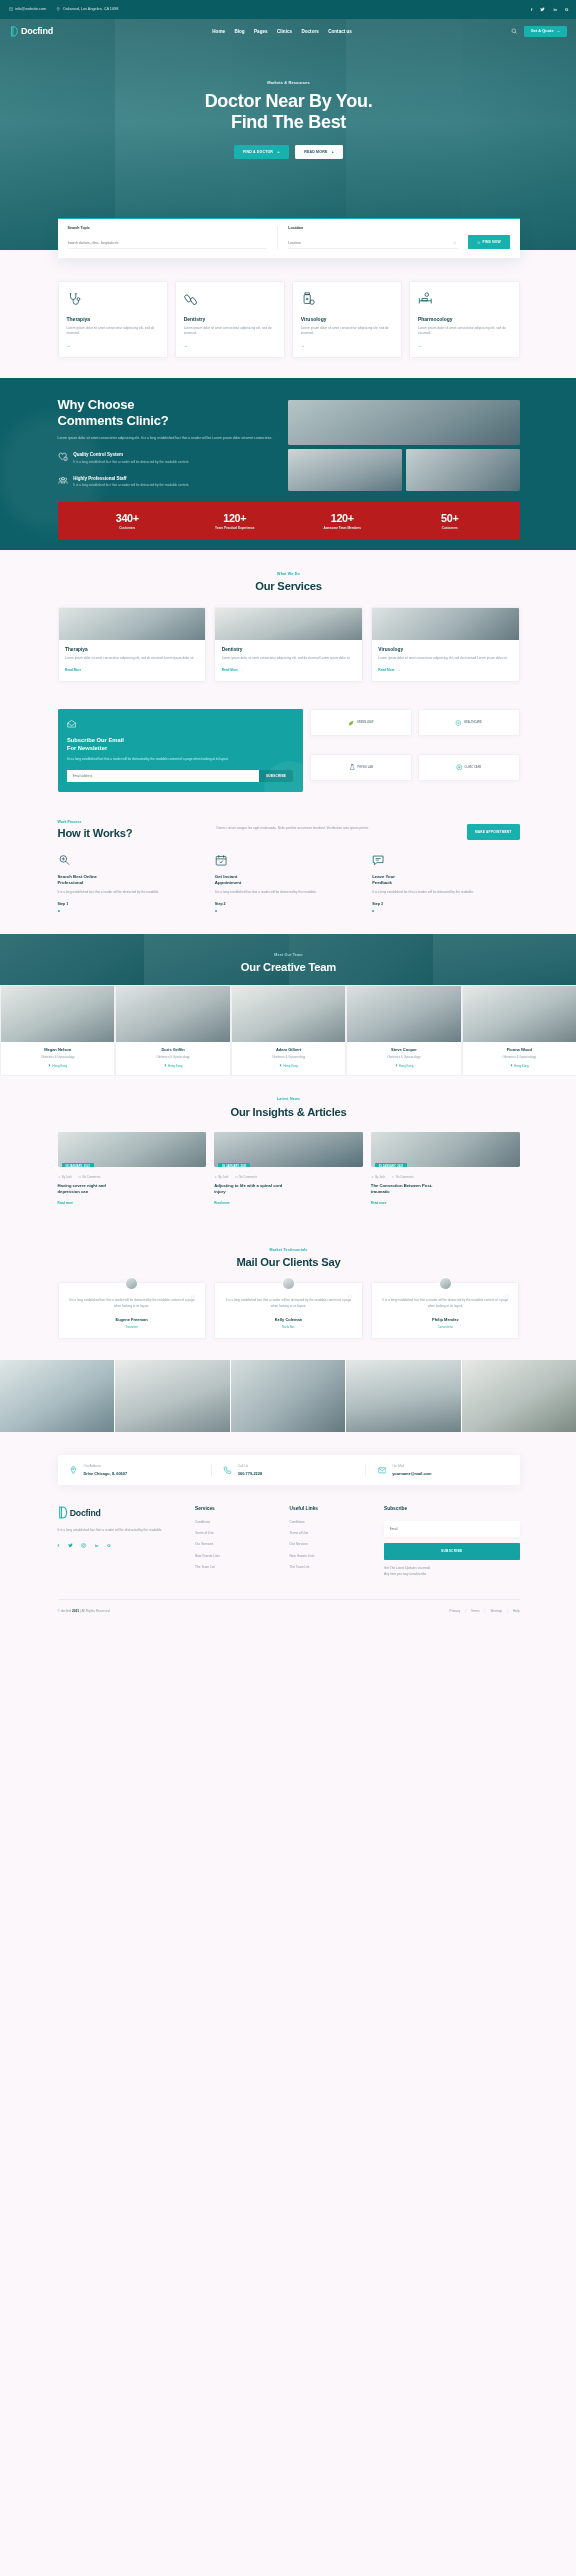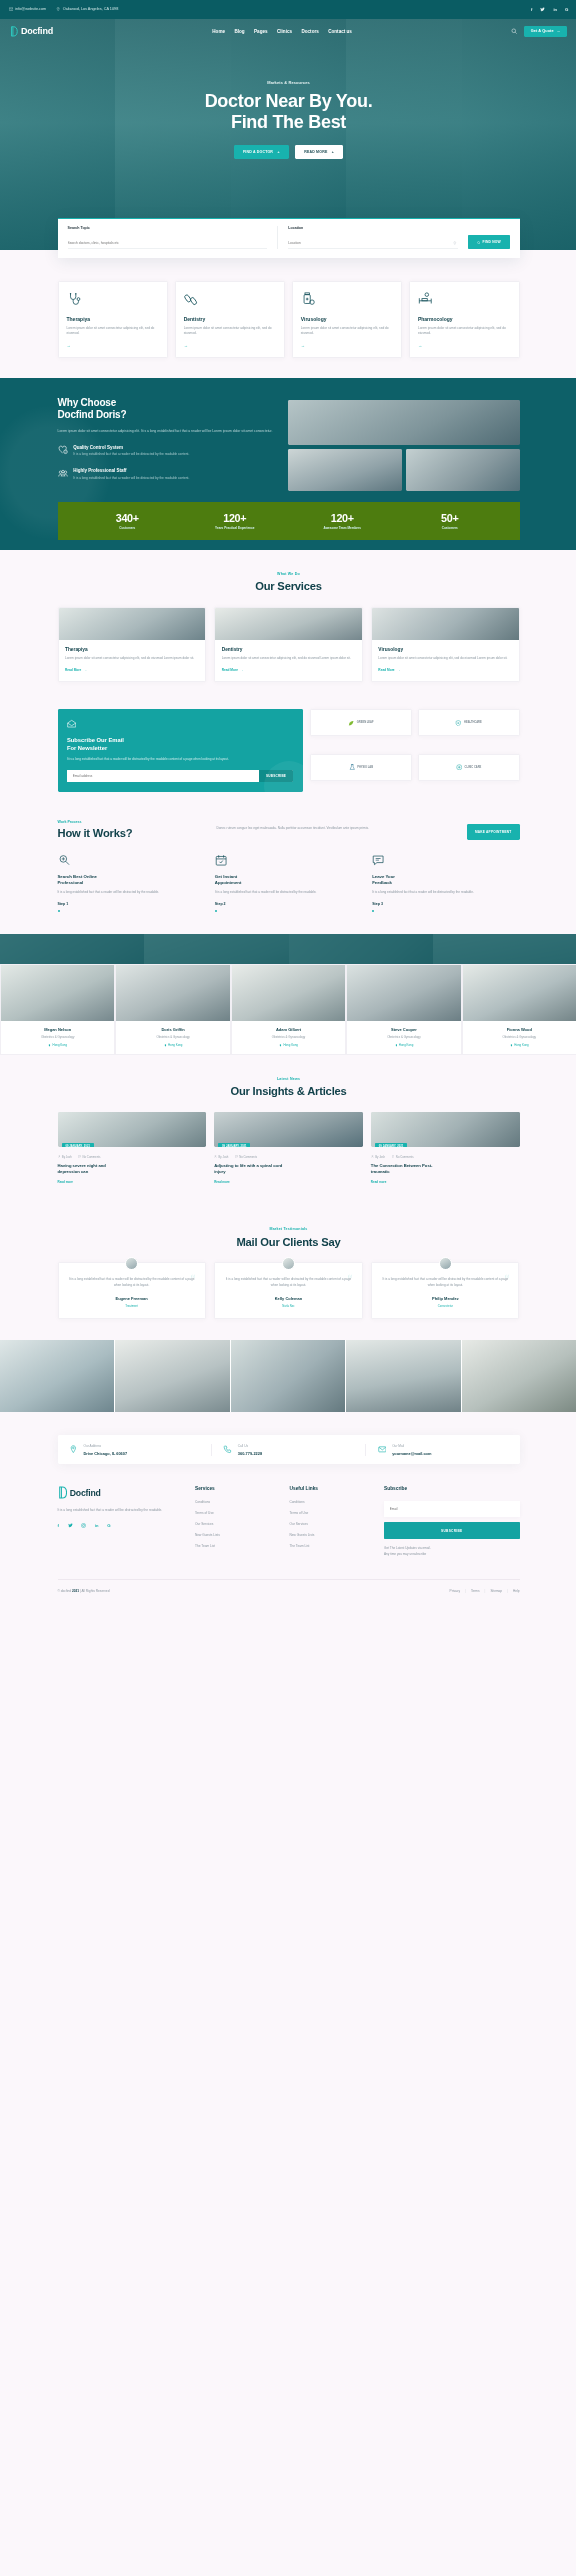--- a/index.html
+++ b/index.html
@@ -69,31 +69,31 @@
   .ftitle { font-size:5px; color:#13434c; font-weight:bold; margin-bottom:4.3px; }
   .ftext { font-size:3.2px; line-height:1.75; color:#8b97a0; }
   .farrow { margin-top:5.8px; color:#18b2ae; font-size:4.3px; }
 
   
   .why { background:#0d6068; padding:19px 0 0; position:relative; overflow:hidden; }
   .why::before{ content:""; position:absolute; left:-21.6px; top:14.4px; width:144px; height:159px;
      background:radial-gradient(ellipse at center, rgba(255,255,255,.05) 0 40%, transparent 60%); }
   .why-grid { display:flex; gap:14.4px; position:relative; z-index:2; }
   .why-left { width:216px; }
-  .why-h2 { color:#fff; font-size:10px; font-weight:bold; line-height:1.2; letter-spacing:-0.2px; }
+  .why-h2 { color:#fff; font-size:13px; font-weight:bold; line-height:1.2; letter-spacing:-0.2px; }
   .why-p { color:#b9d6d8; font-size:3.4px; line-height:2.0; margin-top:6.5px; }
   .why-feat { display:flex; gap:5.8px; margin-top:10px; }
   .wf-ic { width:10px; height:10px; flex:none; margin-top:0.7px; }
   .wf-t { color:#fff; font-size:4.5px; font-weight:bold; margin-bottom:2.9px; }
   .wf-d { color:#a9cccf; font-size:3.2px; line-height:1.85; }
   .why-right { flex:1; display:flex; flex-direction:column; gap:3.6px; padding-top:2.9px; }
   .wr-row { display:flex; gap:3.6px; }
   .wimg { border-radius:1.4px; overflow:hidden; position:relative; }
 
-  .stats { background:#4d7c0f; margin:11.5px 0 0; padding:10px 16px; display:flex; position:relative; z-index:3; }
+  .stats { background:#b91c1c; margin:11.5px 0 0; padding:10px 16px; display:flex; position:relative; z-index:3; }
   .stat { flex:1; text-align:center; }
   .stat-n { color:#fff; font-size:10.8px; font-weight:bold; letter-spacing:-0.3px; }
   .stat-l { color:#d4f2f1; font-size:3.1px; font-weight:600; margin-top:2.2px; }
 
   
   .sec { padding:21.6px 0; }
   .eyebrow { text-align:center; color:#18b2ae; font-size:3.6px; font-weight:bold; letter-spacing:0.2px; }
   .sec-h2 { text-align:center; color:#12424b; font-size:11.2px; font-weight:bold; margin-top:4.3px; letter-spacing:-0.2px; }
 
   
@@ -367,21 +367,21 @@
     </div>
   </div>
 </div>
 
 <div class="why">
   <div class="container">
     <div class="why-grid">
       <div class="why-left">
         <div class="why-h2">
           <div>Why Choose</div>
-          <div>Docfind Doris?</div>
+          <div>Comments Clinic?</div>
         </div>
         <div class="why-p">Lorem ipsum dolor sit amet consectetur adipisicing elit. It is a long established fact that a reader will be Lorem ipsum dolor sit amet consectetur.</div>
 
         <div class="why-feat">
           <svg class="wf-ic" viewBox="0 0 28 28">
             <path d="M13 22S3 16 3 9.5A5 5 0 0 1 13 7a5 5 0 0 1 10 2.5c0 2-1 4-2.5 5.8" fill="none" stroke="#fff" stroke-width="1.7"></path>
             <circle cx="21" cy="19" r="5" fill="none" stroke="#fff" stroke-width="1.7"></circle>
             <path d="M19 19l1.6 1.6 2.6-2.8" fill="none" stroke="#fff" stroke-width="1.5"></path>
           </svg>
           <div>
@@ -590,20 +590,24 @@
   </div>
 </div>
 
 <div class="team">
   <div class="team-bg">
     <div class="ph" style="background:linear-gradient(150deg,#ccd6d6,#8ea0a6 60%,#556f78)"></div>
     <div class="ph" style="background:linear-gradient(160deg,#dde3e1,#a0b0b3 60%,#61787f)"></div>
     <div class="ph" style="background:linear-gradient(140deg,#c7d2d3,#92a4a9 60%,#5a737b)"></div>
     <div class="ph" style="background:linear-gradient(170deg,#d6dedd,#9dadb1 60%,#5f767d)"></div>
     <div class="team-bg-ov"></div>
+  </div>
+  <div class="team-head">
+    <div class="eyebrow">Meet Our Team</div>
+    <div class="sec-h2">Our Creative Team</div>
   </div>
   <div class="team-grid">
     <div class="tm">
       <div class="tm-img ph" style="background:linear-gradient(155deg,#e3e9e6,#b3c0c0 55%,#76888d)"></div>
       <div class="tm-body">
         <div class="tm-n">Megan Nelson</div>
         <div class="tm-r">Obstetrics &amp; Gynaecology</div>
         <div class="tm-l">
           <svg width="2.9" height="2.9" viewBox="0 0 16 16">
               <path d="M8 1.2c-2.3 0-4 1.8-4 4 0 3 4 9 4 9s4-6 4-9c0-2.2-1.7-4-4-4z" fill="#18b2ae"></path>

